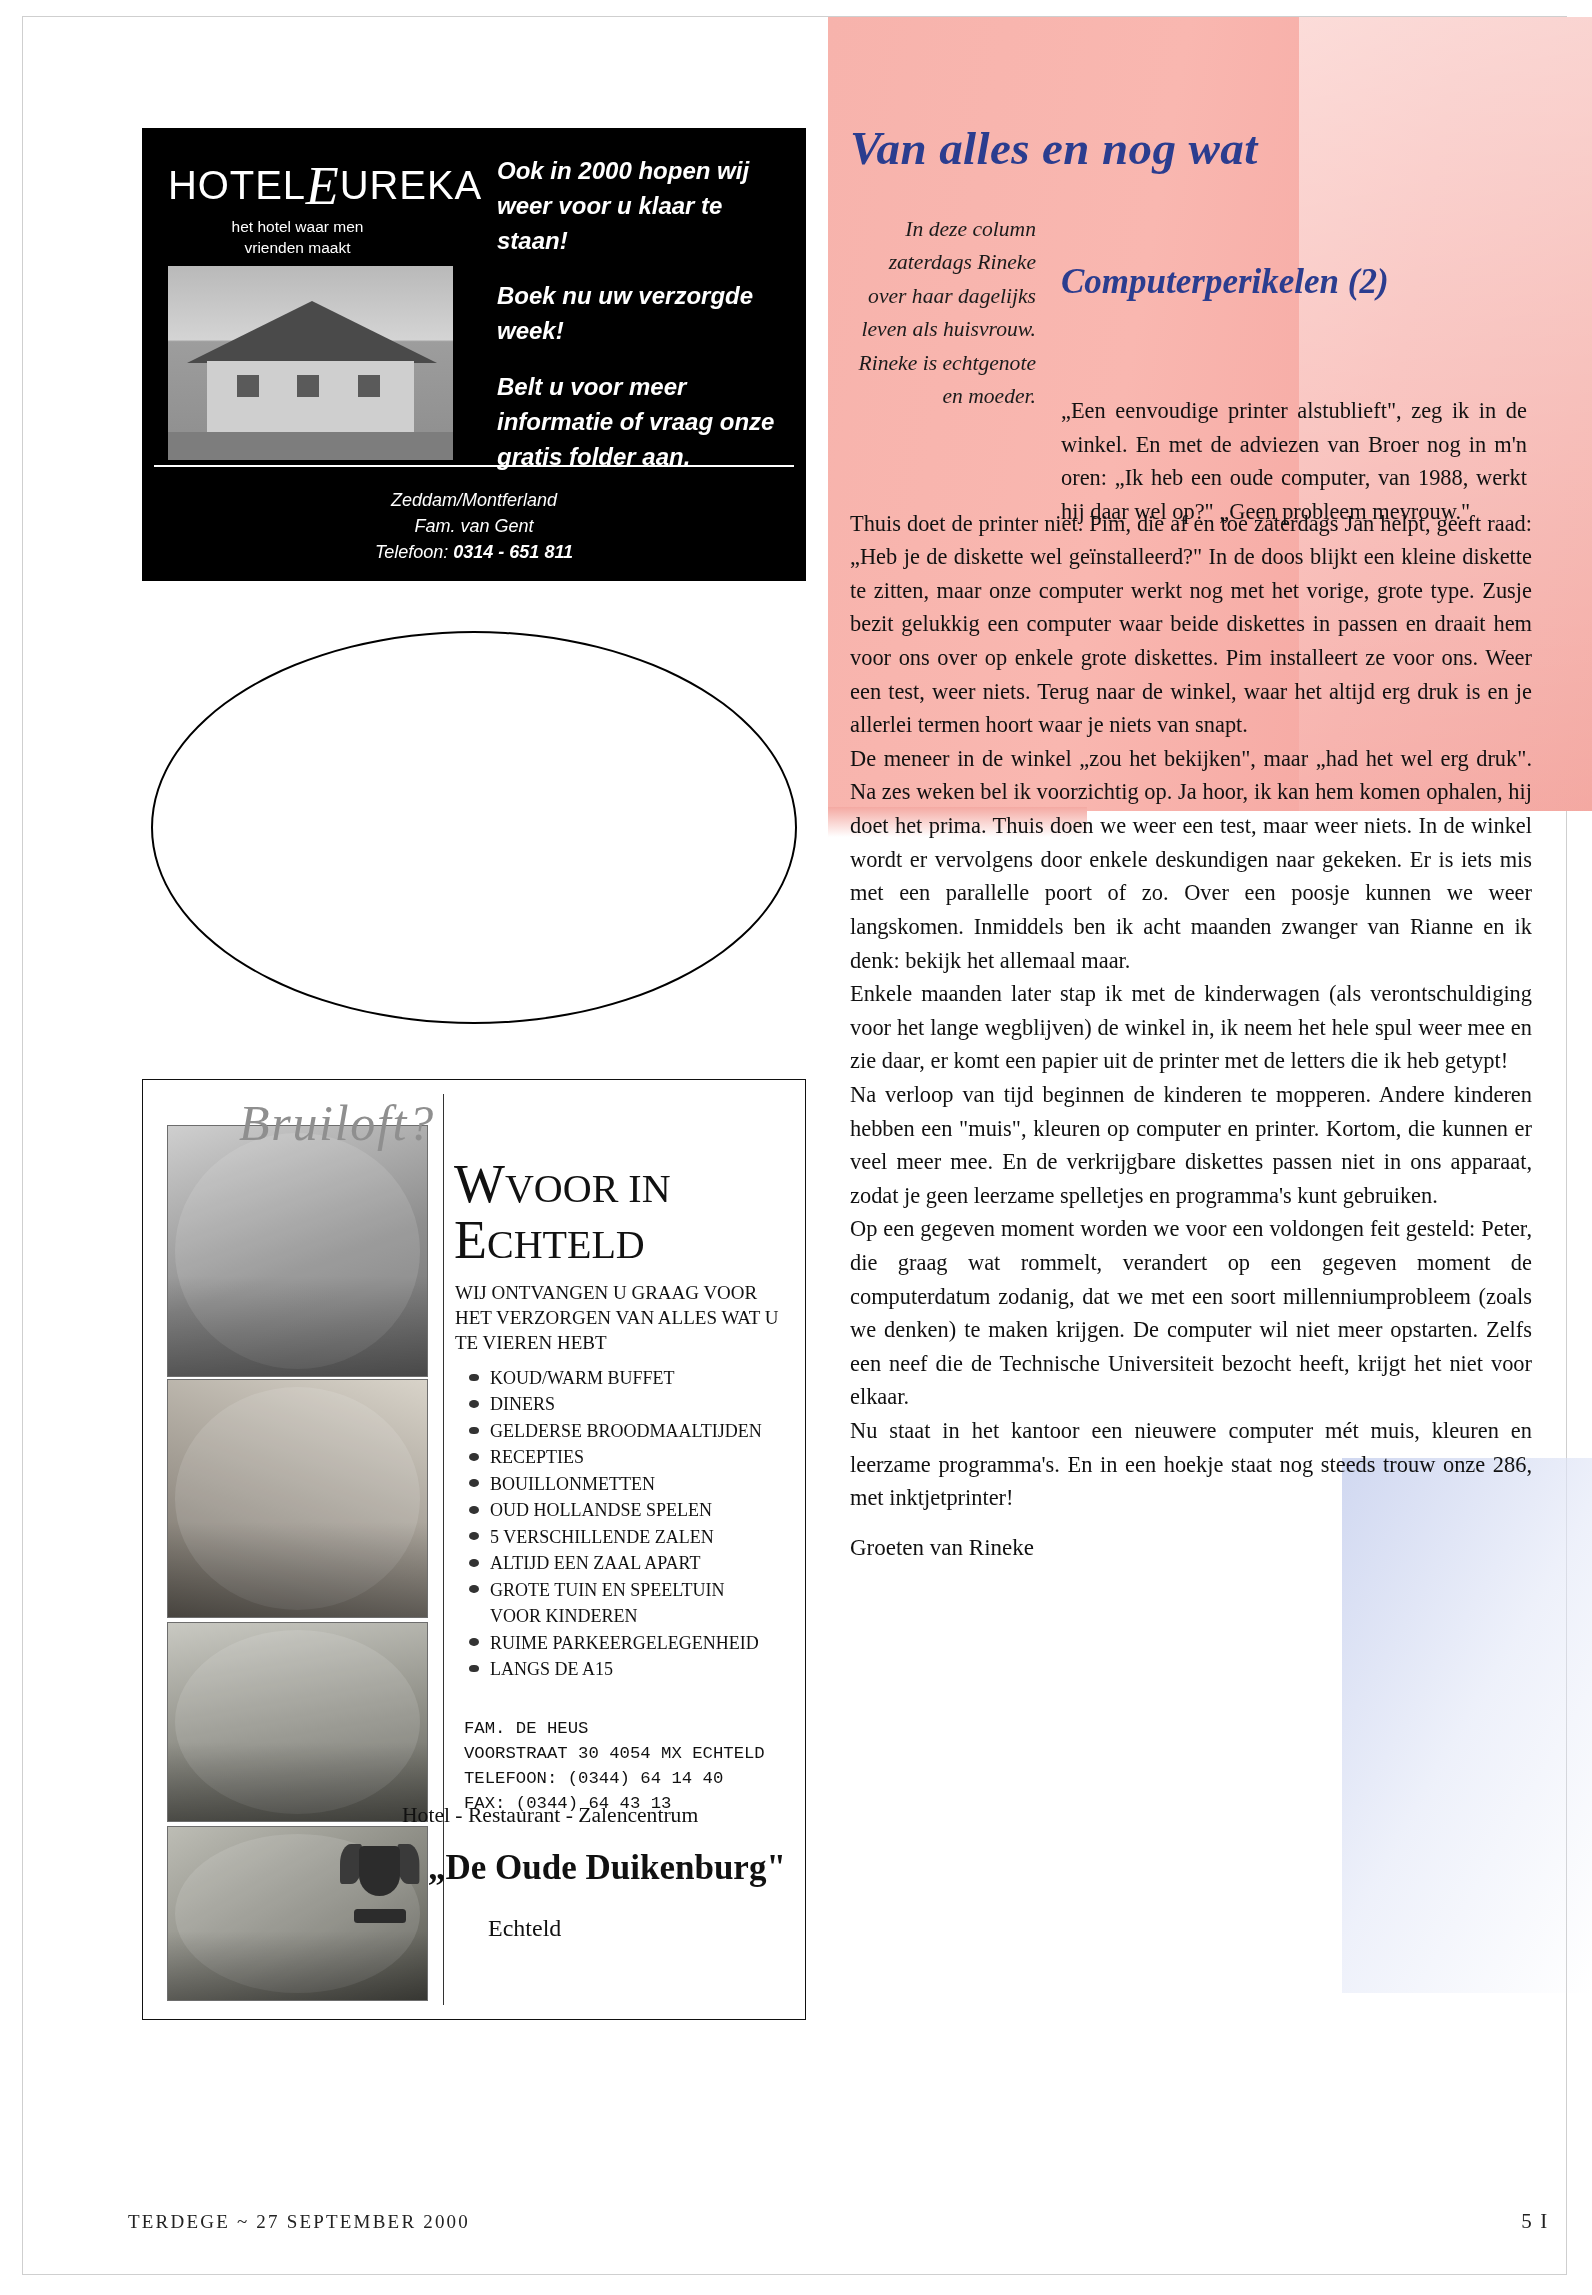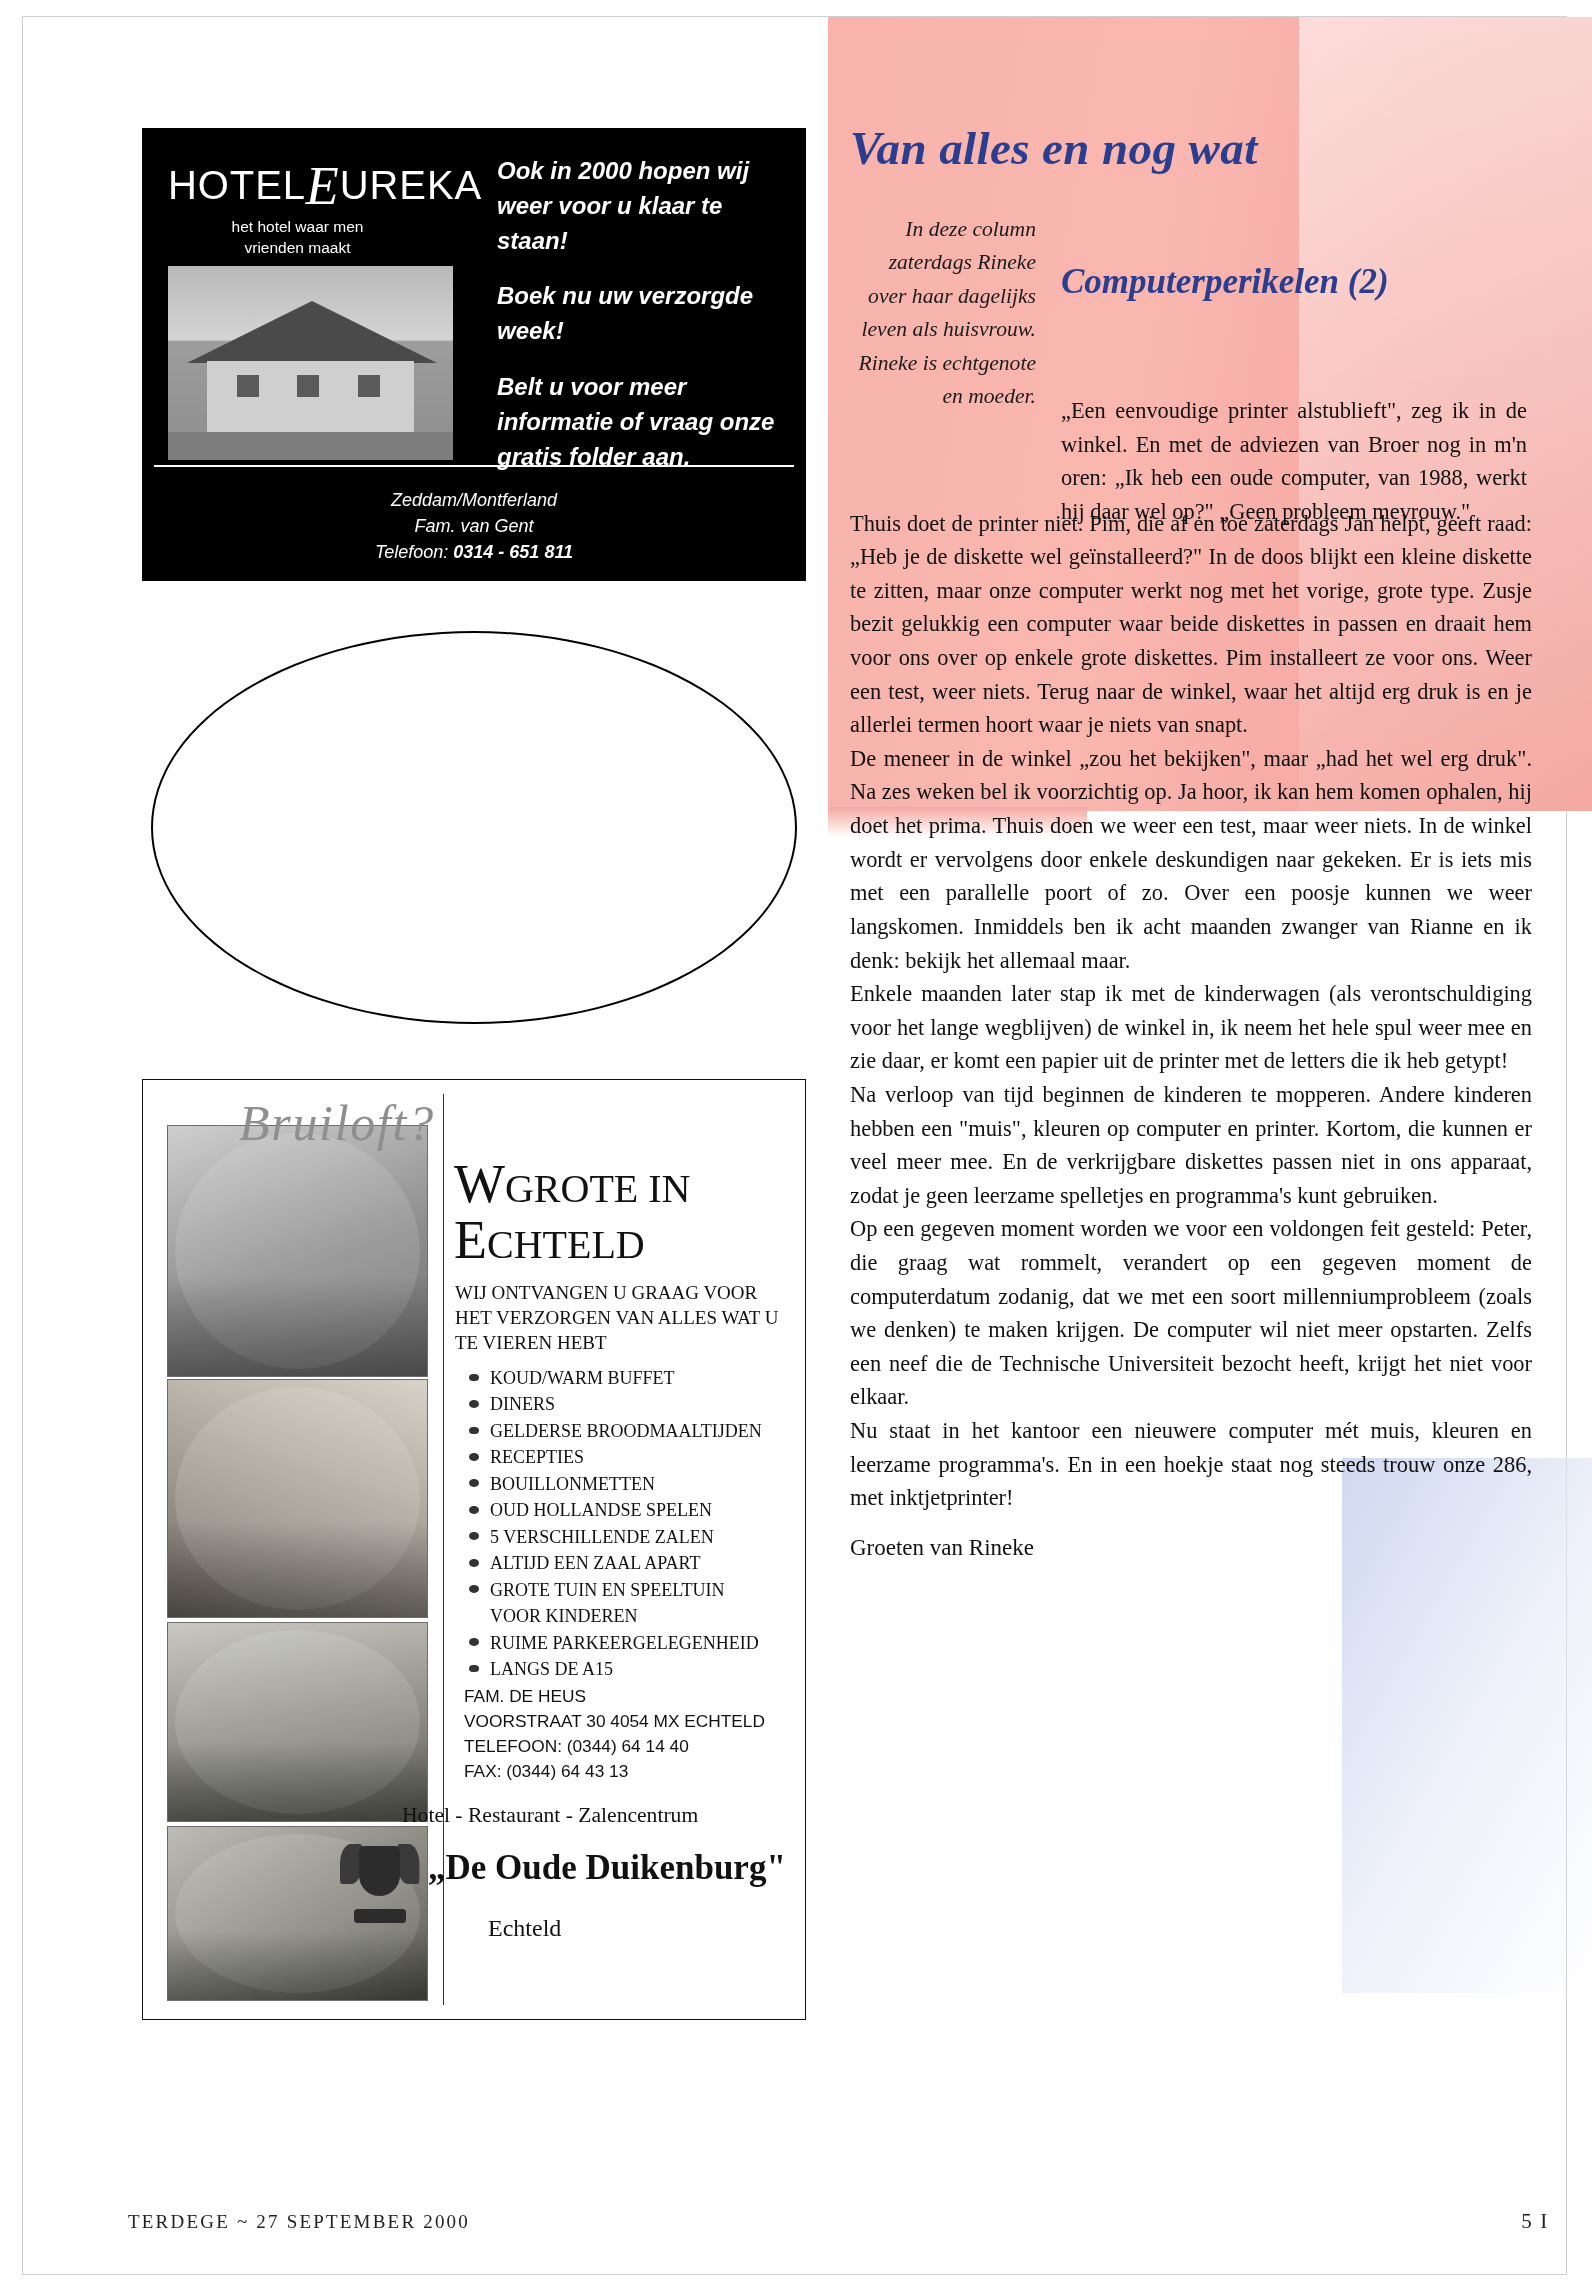--- a/index.html
+++ b/index.html
@@ -259,23 +259,23 @@
     content: "";
     position: absolute;
     left: 5.2px; top: 8.6px;
     width: 9.5px; height: 7.8px;
     background: #333;
     border-radius: 50%;
   }
   .echteld-list li.cont:before { display: none; }
   .echteld-contact {
     position: absolute;
-    left: 321px; top: 604px;
+    left: 321px; top: 636px;
     width: 337px;
-    font-family: Liberation Sans, sans-serif;
+    font-family: Liberation Mono, monospace;
     font-size: 17.3px;
     line-height: 1.45;
     color: #111;
   }
   .echteld-sub {
     position: absolute;
     left: 259px; top: 723px;
     font-family: "Liberation Serif", serif;
     font-size: 21.6px;
     color: #111;
@@ -505,21 +505,21 @@
         <div class="ph ph4">
             <div class="oval-mask"></div>
             <div class="dark-band"></div>
           </div>
       </div>
       <div class="echteld-divider"></div>
 
       <div class="echteld-script">Bruiloft?</div>
 
       <div class="echteld-title">
-        <div class="t1"><span>W</span><span class="sm">GROTE IN</span></div>
+        <div class="t1"><span>W</span><span class="sm">VOOR IN</span></div>
         <div class="t2"><span>E</span><span class="sm">CHTELD</span></div>
       </div>
 
       <div class="echteld-intro">WIJ ONTVANGEN U GRAAG VOOR HET VERZORGEN VAN ALLES WAT U TE VIEREN HEBT</div>
 
       <ul class="echteld-list">
         <li>KOUD/WARM BUFFET</li>
         <li>DINERS</li>
         <li>GELDERSE BROODMAALTIJDEN</li>
         <li>RECEPTIES</li>

